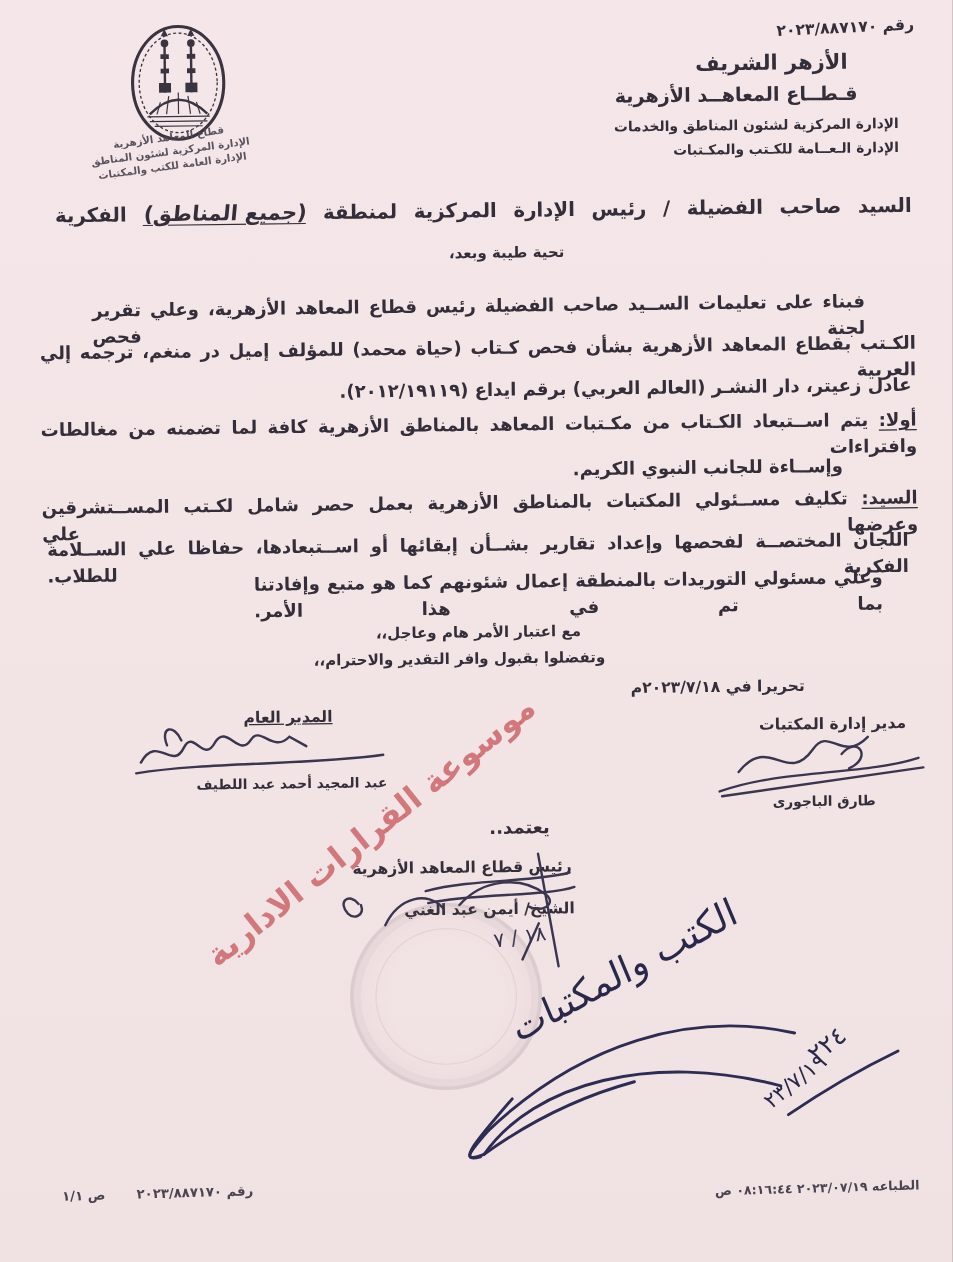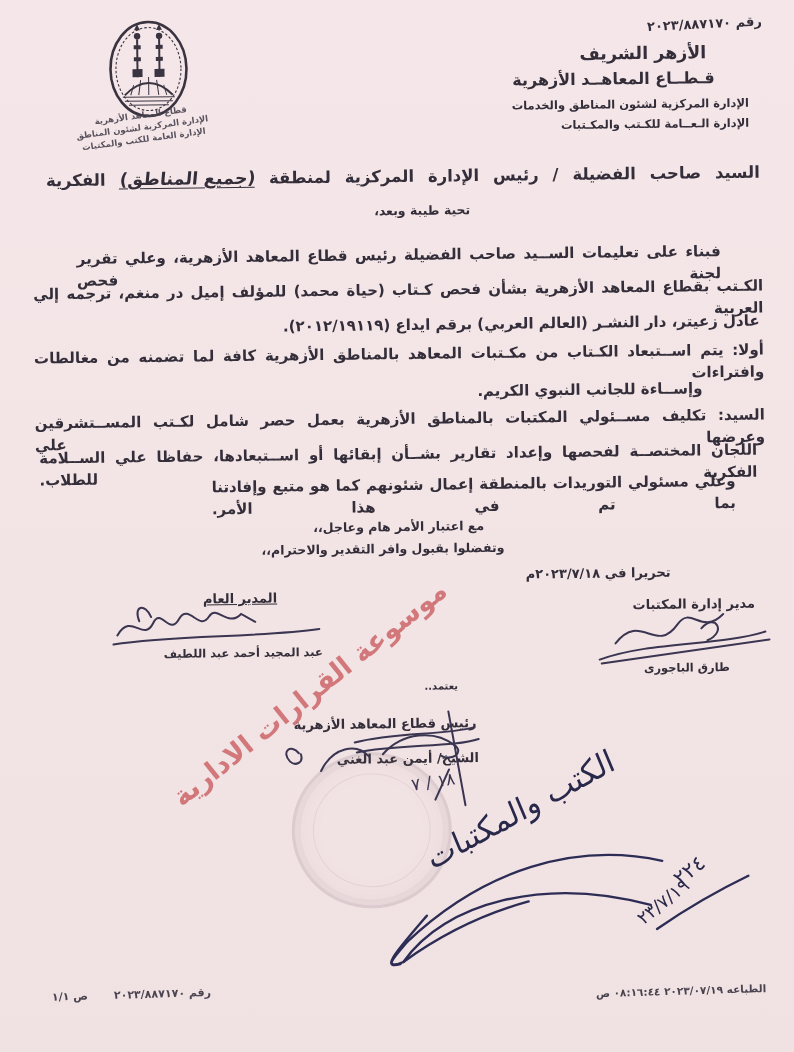--- a/index.html
+++ b/index.html
@@ -20,29 +20,29 @@
   .dept{right:40px;font-size:11.5px;font-weight:bold;}
   .logo-wrap{top:16px;left:110px;width:88px;height:102px;direction:ltr;}
   .logo-stamp{top:106px;left:72px;width:150px;transform:rotate(-7deg);text-align:center;
     font-size:8.5px;font-weight:bold;line-height:12px;color:#4a4450;opacity:.9;}
   
   .addr{top:166px;right:30px;left:50px;font-size:16.5px;font-weight:bold;}
   .hand-area{display:inline-block;transform:skewX(-6deg);text-decoration:underline;
     text-underline-offset:3px;font-size:17.5px;}
   .greet{top:203px;right:320px;font-size:12.5px;font-weight:bold;}
   .bl{font-size:15px;font-weight:bold;line-height:22px;}
-  .ul{text-underline-offset:3px;margin-top:40px;}
+  .ul{text-decoration:underline;text-underline-offset:3px;margin-top:40px;}
   
   .close1{top:519px;right:310px;font-size:12.5px;font-weight:bold;}
   .close2{top:541px;right:290px;font-size:12.5px;font-weight:bold;}
   .dateline{top:568px;right:124px;font-size:13px;font-weight:bold;}
   
   .sig-title{font-size:13px;font-weight:bold;}
   .sig-name{font-size:11.5px;font-weight:bold;}
-  .approve{top:681px;right:338px;font-size:10px;font-weight:bold;}
+  .approve{top:681px;right:338px;font-size:15px;font-weight:bold;}
   .app-title{top:716px;right:320px;font-size:13px;font-weight:bold;}
   .app-name{top:751px;right:318px;font-size:13px;font-weight:bold;}
   .hand-date{top:772px;left:408px;font-size:17px;color:#3a3550;transform:rotate(-8deg);font-weight:normal;}
   
   .round-stamp{top:752px;left:288px;width:154px;height:150px;border-radius:50%;
     border:3px solid rgba(110,88,100,.16);
     box-shadow:inset 0 0 0 6px rgba(140,110,125,.05), inset 0 0 30px rgba(150,115,130,.08);}
   .round-stamp::after{content:"";position:absolute;inset:18px;border-radius:50%;
     border:1px solid rgba(110,88,100,.10);}
   .watermark{top:676px;left:138px;width:340px;text-align:center;

